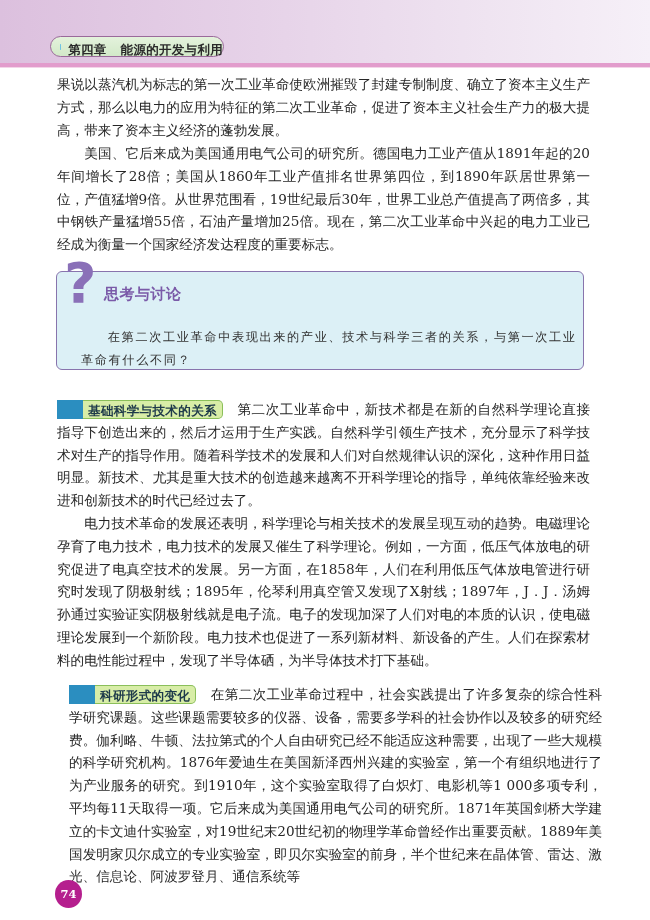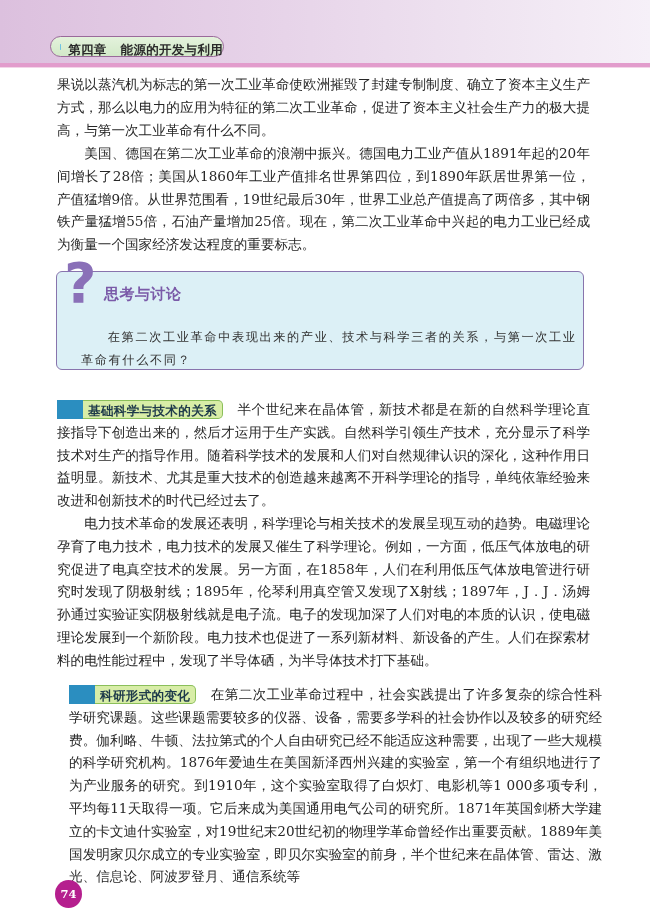--- a/index.html
+++ b/index.html
@@ -88,32 +88,32 @@
 </head>
 <body>
 
 <div class="header"></div>
 <div class="header-rule"></div>
 <div class="chapter-pill">
   <span class="pill-dot"></span>
   <span class="pill-text">第四章   能源的开发与利用</span>
 </div>
 
-<p class="para" style="top:73px; margin:0;">果说以蒸汽机为标志的第一次工业革命使欧洲摧毁了封建专制制度、确立了资本主义生产方式，那么以电力的应用为特征的第二次工业革命，促进了资本主义社会生产力的极大提高，与第一次工业革命有什么不同。</p>
-<p class="para indent" style="top:142px; margin:0;">美国、德国在第二次工业革命的浪潮中振兴。德国电力工业产值从1891年起的20年间增长了28倍；美国从1860年工业产值排名世界第四位，到1890年跃居世界第一位，产值猛增9倍。从世界范围看，19世纪最后30年，世界工业总产值提高了两倍多，其中钢铁产量猛增55倍，石油产量增加25倍。现在，第二次工业革命中兴起的电力工业已经成为衡量一个国家经济发达程度的重要标志。</p>
+<p class="para" style="top:73px; margin:0;">果说以蒸汽机为标志的第一次工业革命使欧洲摧毁了封建专制制度、确立了资本主义生产方式，那么以电力的应用为特征的第二次工业革命，促进了资本主义社会生产力的极大提高，带来了资本主义经济的蓬勃发展。</p>
+<p class="para indent" style="top:142px; margin:0;">美国、它后来成为美国通用电气公司的研究所。德国电力工业产值从1891年起的20年间增长了28倍；美国从1860年工业产值排名世界第四位，到1890年跃居世界第一位，产值猛增9倍。从世界范围看，19世纪最后30年，世界工业总产值提高了两倍多，其中钢铁产量猛增55倍，石油产量增加25倍。现在，第二次工业革命中兴起的电力工业已经成为衡量一个国家经济发达程度的重要标志。</p>
 
 <div class="discussion-box"></div>
 <div class="qmark">?</div>
 <div class="discussion-title">思考与讨论</div>
 <p class="discussion-body" style="margin:8px;">在第二次工业革命中表现出来的产业、技术与科学三者的关系，与第一次工业革命有什么不同？</p>
 
 <p class="para" style="top:398px; margin:0;"><span class="section-label">
       <span class="label-bar"></span>
       <span class="label-text">基础科学与技术的关系</span>
-    </span><span>半个世纪来在晶体管，新技术都是在新的自然科学理论直接指导下创造出来的，然后才运用于生产实践。自然科学引领生产技术，充分显示了科学技术对生产的指导作用。随着科学技术的发展和人们对自然规律认识的深化，这种作用日益明显。新技术、尤其是重大技术的创造越来越离不开科学理论的指导，单纯依靠经验来改进和创新技术的时代已经过去了。</span></p>
+    </span><span>第二次工业革命中，新技术都是在新的自然科学理论直接指导下创造出来的，然后才运用于生产实践。自然科学引领生产技术，充分显示了科学技术对生产的指导作用。随着科学技术的发展和人们对自然规律认识的深化，这种作用日益明显。新技术、尤其是重大技术的创造越来越离不开科学理论的指导，单纯依靠经验来改进和创新技术的时代已经过去了。</span></p>
 
 <p class="para indent" style="top:512px; margin:0;">电力技术革命的发展还表明，科学理论与相关技术的发展呈现互动的趋势。电磁理论孕育了电力技术，电力技术的发展又催生了科学理论。例如，一方面，低压气体放电的研究促进了电真空技术的发展。另一方面，在1858年，人们在利用低压气体放电管进行研究时发现了阴极射线；1895年，伦琴利用真空管又发现了X射线；1897年，J．J．汤姆孙通过实验证实阴极射线就是电子流。电子的发现加深了人们对电的本质的认识，使电磁理论发展到一个新阶段。电力技术也促进了一系列新材料、新设备的产生。人们在探索材料的电性能过程中，发现了半导体硒，为半导体技术打下基础。</p>
 
 <p class="para" style="top:671px; margin:12px;"><span class="section-label">
       <span class="label-bar"></span>
       <span class="label-text">科研形式的变化</span>
     </span><span>在第二次工业革命过程中，社会实践提出了许多复杂的综合性科学研究课题。这些课题需要较多的仪器、设备，需要多学科的社会协作以及较多的研究经费。伽利略、牛顿、法拉第式的个人自由研究已经不能适应这种需要，出现了一些大规模的科学研究机构。1876年爱迪生在美国新泽西州兴建的实验室，第一个有组织地进行了为产业服务的研究。到1910年，这个实验室取得了白炽灯、电影机等1 000多项专利，平均每11天取得一项。它后来成为美国通用电气公司的研究所。1871年英国剑桥大学建立的卡文迪什实验室，对19世纪末20世纪初的物理学革命曾经作出重要贡献。1889年美国发明家贝尔成立的专业实验室，即贝尔实验室的前身，半个世纪来在晶体管、雷达、激光、信息论、阿波罗登月、通信系统等</span></p>
 
 <div class="page-number">74</div>
 

